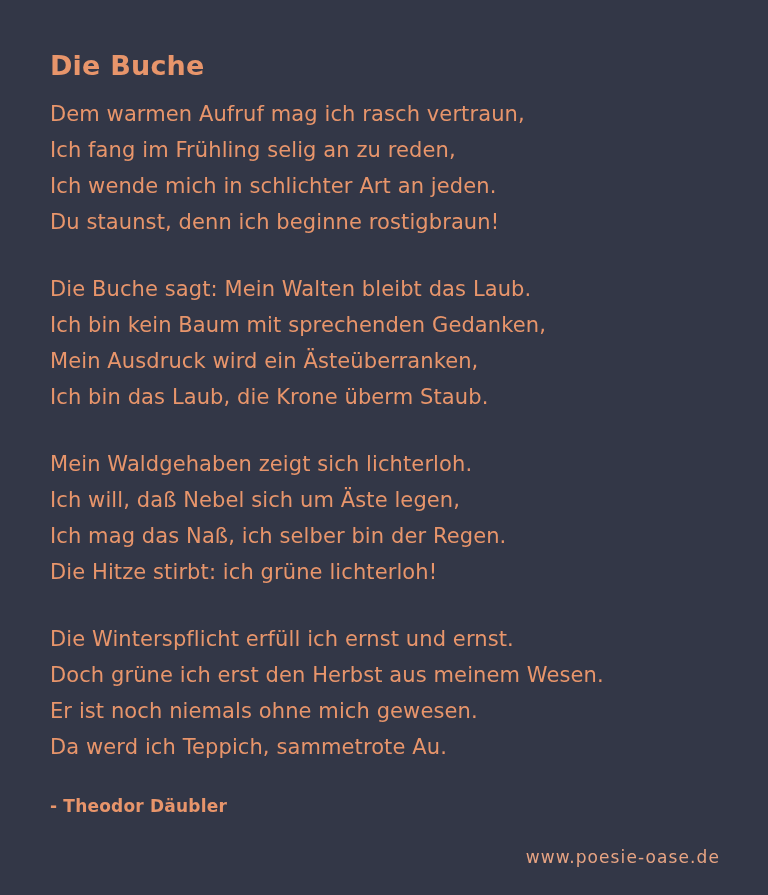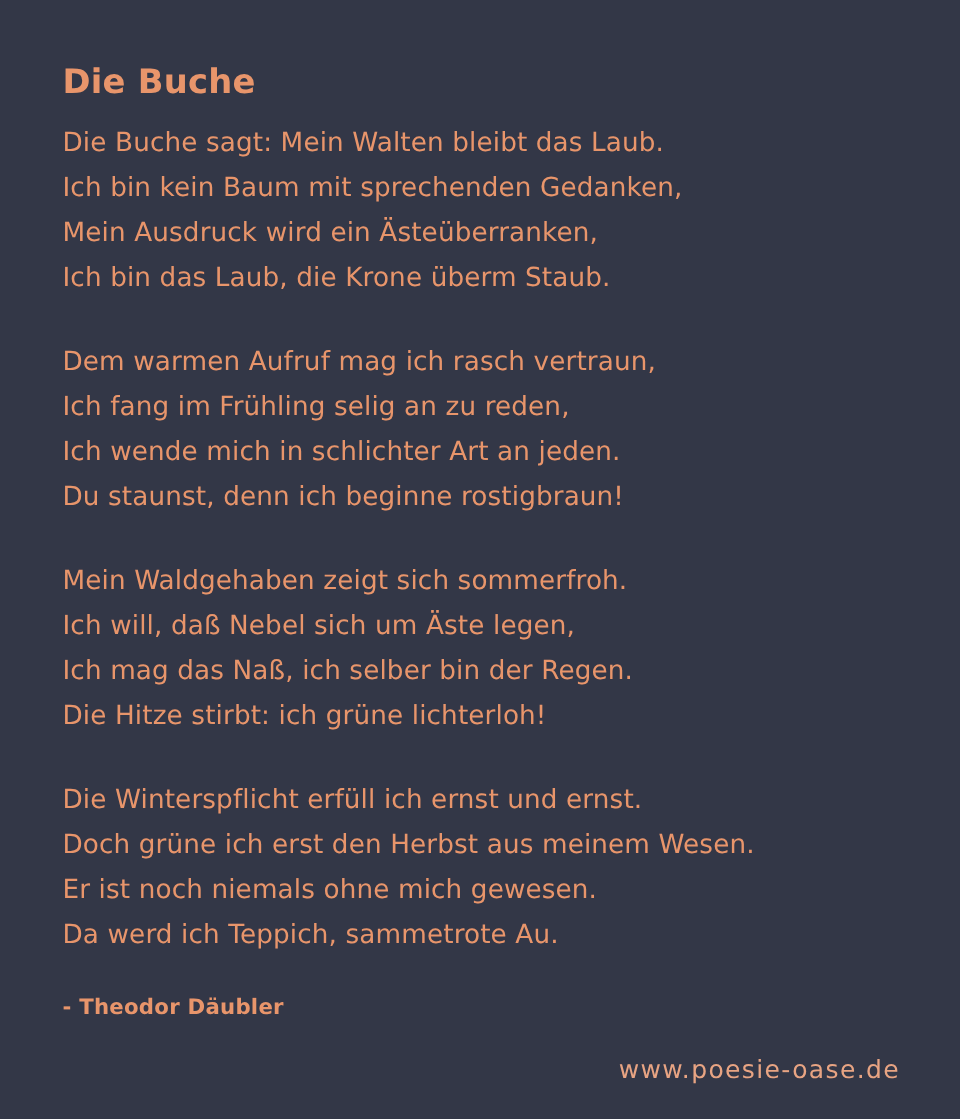--- a/index.html
+++ b/index.html
@@ -43,47 +43,47 @@
     font-size: 17px;
     font-weight: bold;
     margin-top: 11px;
     letter-spacing: 0.2px;
   }
   .site-credit {
     position: absolute;
     right: 48px;
     bottom: 28px;
     color: #e8a483;
-    font-size: 20px;
+    font-size: 17px;
     letter-spacing: 1.1px;
   }
 </style>
 </head>
 <body>
 
 <div class="page">
 
   <h1 class="poem-title">Die Buche</h1>
 
   <div class="stanza">
+    <div class="verse-line">Dem warmen Aufruf mag ich rasch vertraun,</div>
+    <div class="verse-line">Ich fang im Frühling selig an zu reden,</div>
+    <div class="verse-line">Ich wende mich in schlichter Art an jeden.</div>
+    <div class="verse-line">Du staunst, denn ich beginne rostigbraun!</div>
+  </div>
+
+  <div class="stanza">
     <div class="verse-line">Die Buche sagt: Mein Walten bleibt das Laub.</div>
     <div class="verse-line">Ich bin kein Baum mit sprechenden Gedanken,</div>
     <div class="verse-line">Mein Ausdruck wird ein Ästeüberranken,</div>
     <div class="verse-line">Ich bin das Laub, die Krone überm Staub.</div>
   </div>
 
   <div class="stanza">
-    <div class="verse-line">Dem warmen Aufruf mag ich rasch vertraun,</div>
-    <div class="verse-line">Ich fang im Frühling selig an zu reden,</div>
-    <div class="verse-line">Ich wende mich in schlichter Art an jeden.</div>
-    <div class="verse-line">Du staunst, denn ich beginne rostigbraun!</div>
-  </div>
-
-  <div class="stanza">
-    <div class="verse-line">Mein Waldgehaben zeigt sich sommerfroh.</div>
+    <div class="verse-line">Mein Waldgehaben zeigt sich lichterloh.</div>
     <div class="verse-line">Ich will, daß Nebel sich um Äste legen,</div>
     <div class="verse-line">Ich mag das Naß, ich selber bin der Regen.</div>
     <div class="verse-line">Die Hitze stirbt: ich grüne lichterloh!</div>
   </div>
 
   <div class="stanza">
     <div class="verse-line">Die Winterspflicht erfüll ich ernst und ernst.</div>
     <div class="verse-line">Doch grüne ich erst den Herbst aus meinem Wesen.</div>
     <div class="verse-line">Er ist noch niemals ohne mich gewesen.</div>
     <div class="verse-line">Da werd ich Teppich, sammetrote Au.</div>

